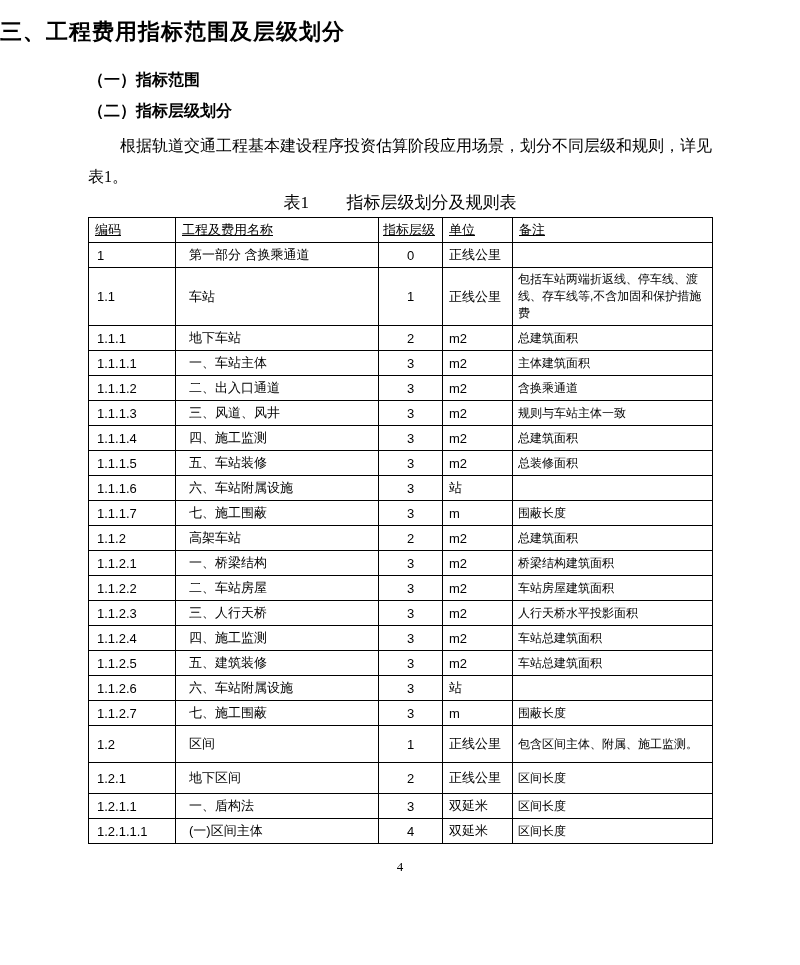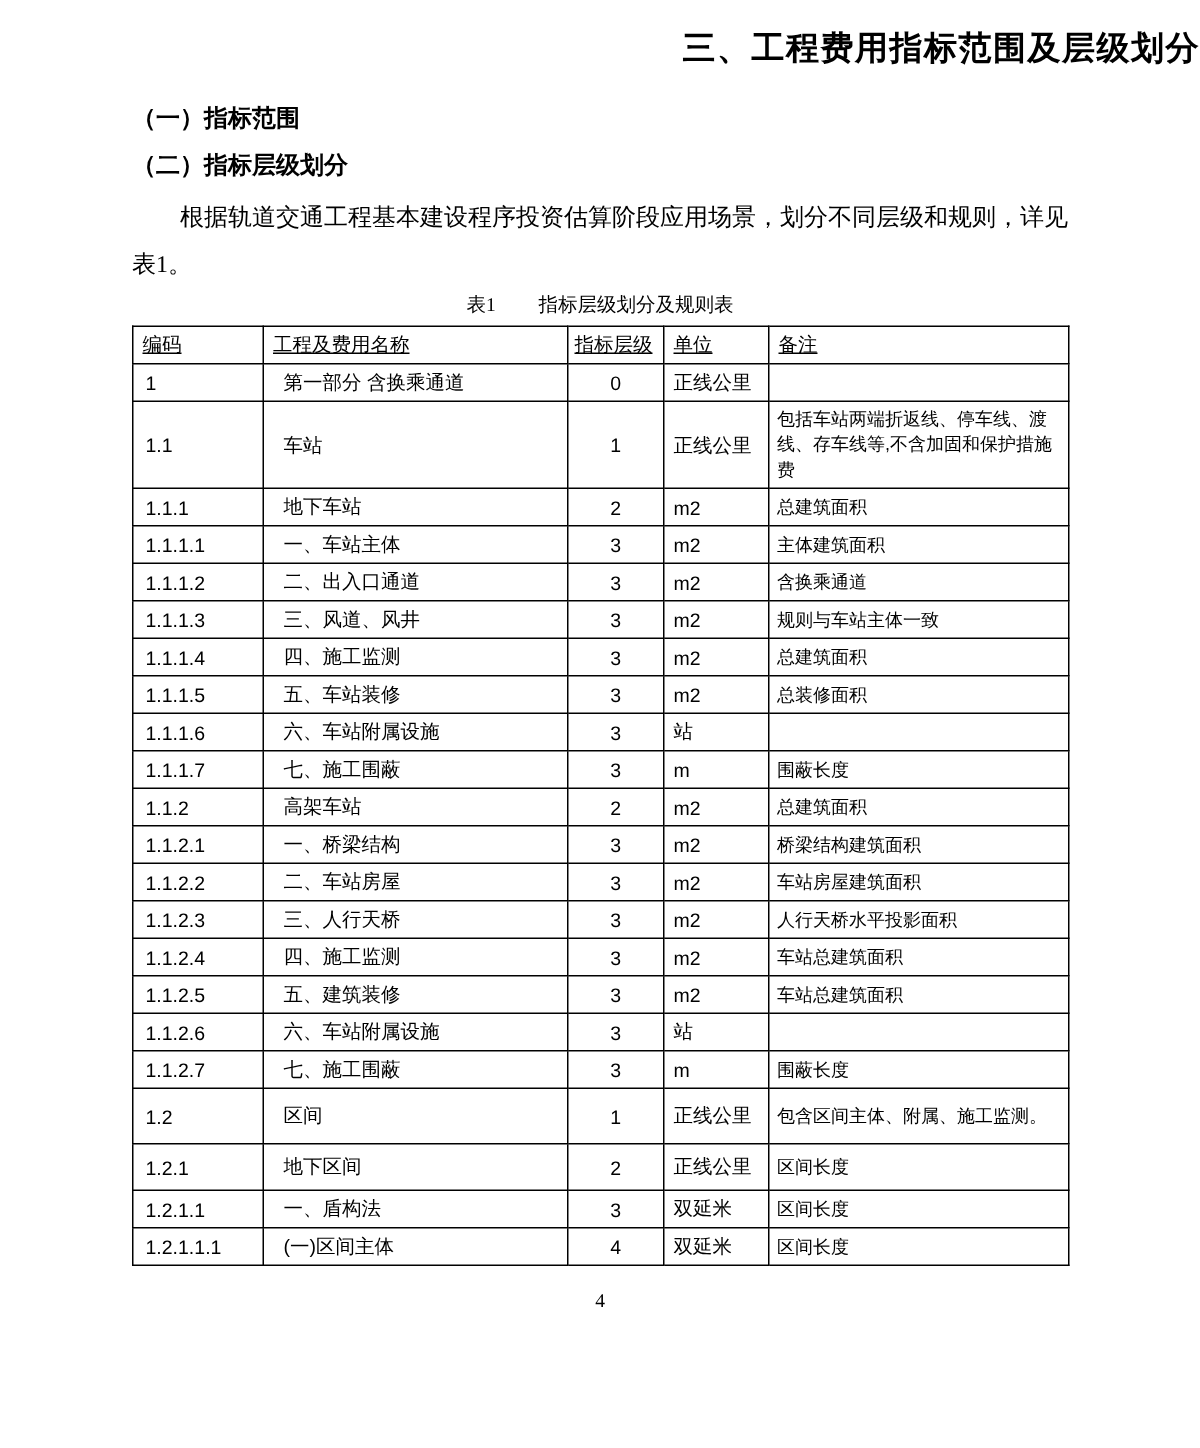--- a/index.html
+++ b/index.html
@@ -13,21 +13,21 @@
     overflow: hidden;
   }
   .page {
     width: 800px;
     height: 965px;
     padding-top: 16px;
   }
   .doc-title {
     font-size: 22px;
     font-weight: bold;
-    text-align: right;
+    text-align: left;
     line-height: 32px;
     margin-bottom: 20px;
     letter-spacing: 1px;
   }
   .content {
     width: 624px;
     margin: 0 auto;
   }
   .section-heading {
     font-size: 16px;
@@ -41,21 +41,21 @@
     text-indent: 2em;
     text-align: justify;
     margin-bottom: 2px;
   }
   .body-paragraph.second {
     line-height: 31px;
     margin-bottom: 0;
   }
   .table-caption {
     text-align: center;
-    font-size: 13px;
+    font-size: 17px;
     line-height: 22px;
     margin-bottom: 3px;
   }
   .caption-gap {
     display: inline-block;
     width: 2.2em;
   }
   table.rules-table {
     border-collapse: collapse;
     table-layout: fixed;

